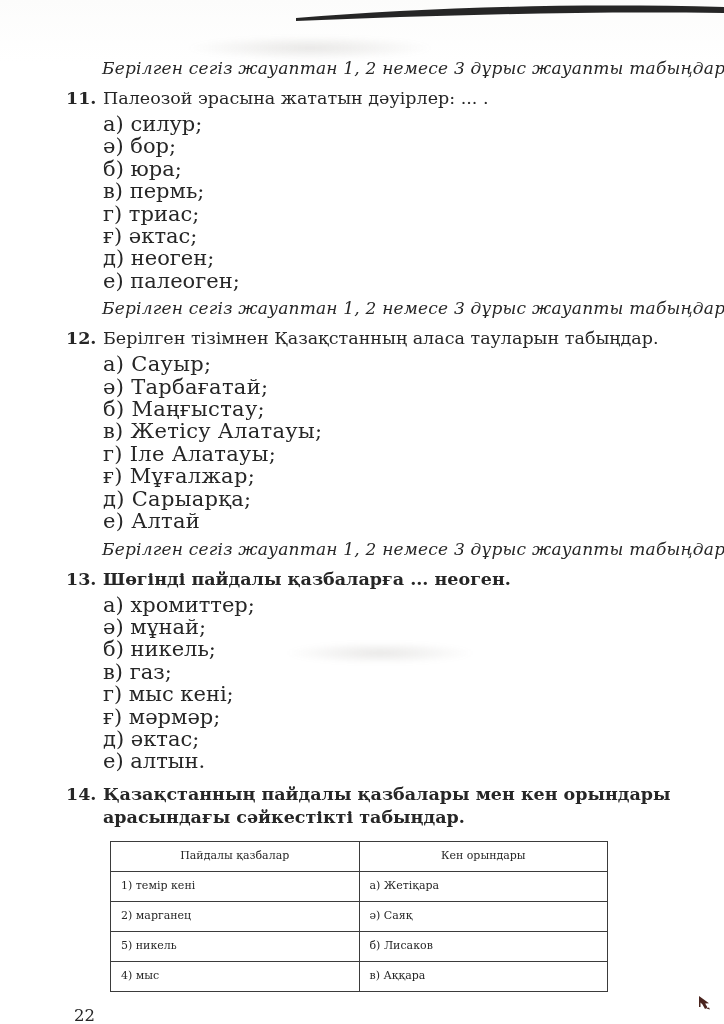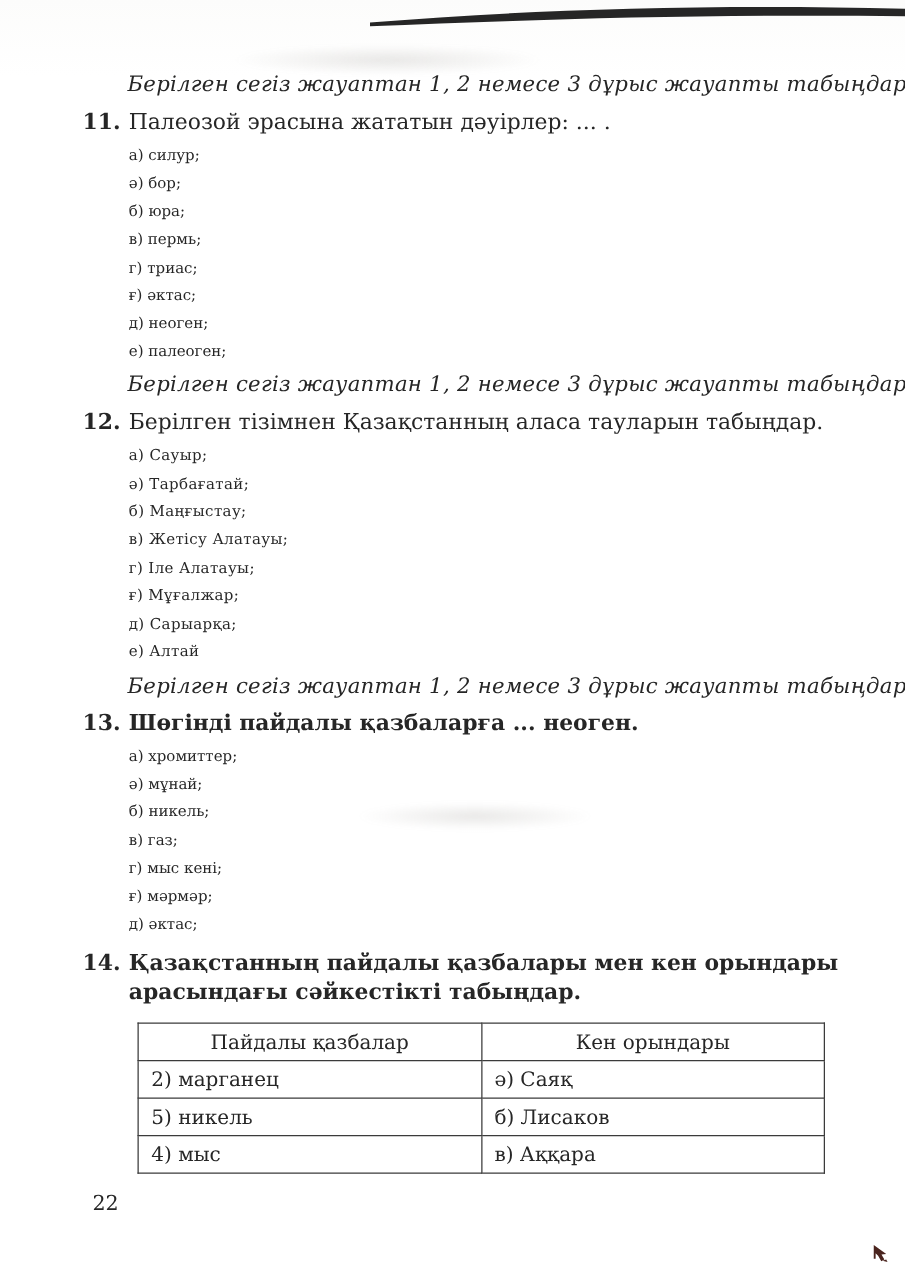--- a/index.html
+++ b/index.html
@@ -56,31 +56,31 @@
     flex: 0 0 37px;
   }
   .q-stem { flex: 1; }
   .q-stem.bold { font-weight: bold; }
   ul.options {
     list-style: none;
     margin: 0 0 2px 0;
     padding: 0 0 0 37px;
   }
   ul.options li {
-    font-size: 12px;
+    font-size: 21px;
     line-height: 22.4px;
   }
   .q12 li { letter-spacing: 0.3px; }
 
   table.match-table {
     border-collapse: collapse;
     margin: 12px 0 0 44px;
-    width: 550px;
+    width: 498px;
     table-layout: fixed;
-    font-size: 16px;
+    font-size: 11px;
   }
   table.match-table th, table.match-table td {
     border: 1.4px solid #3b3b3b;
     padding: 3px 10px 4px 10px;
     height: 22px;
   }
   table.match-table th {
     font-weight: normal;
     text-align: center;
   }
@@ -157,20 +157,21 @@
         <span class="q-stem bold">Шөгінді пайдалы қазбаларға ... неоген.</span>
       </div>
       <ul class="options">
         <li>а) хромиттер;</li>
         <li>ә) мұнай;</li>
         <li>б) никель;</li>
         <li>в) газ;</li>
         <li>г) мыс кені;</li>
         <li>ғ) мәрмәр;</li>
         <li>д) әктас;</li>
+        <li>е) алтын.</li>
       </ul>
     </div>
 
     <div class="question" style="margin-top:10px; margin-right:-20px;">
       <div class="q-head">
         <span class="q-num">14.</span>
         <span class="q-stem bold">Қазақстанның пайдалы қазбалары мен кен орындары арасындағы сәйкестікті табыңдар.</span>
       </div>
     </div>
 
@@ -180,20 +181,24 @@
           <col style="width:50%">
         </colgroup>
       <thead>
         <tr>
           <th>Пайдалы қазбалар</th>
           <th>Кен орындары</th>
         </tr>
       </thead>
       <tbody>
         <tr>
+          <td>1) темір кені</td>
+          <td>а) Жетіқара</td>
+        </tr>
+        <tr>
           <td>2) марганец</td>
           <td>ә) Саяқ</td>
         </tr>
         <tr>
           <td>5) никель</td>
           <td>б) Лисаков</td>
         </tr>
         <tr>
           <td>4) мыс</td>
           <td>в) Аққара</td>

